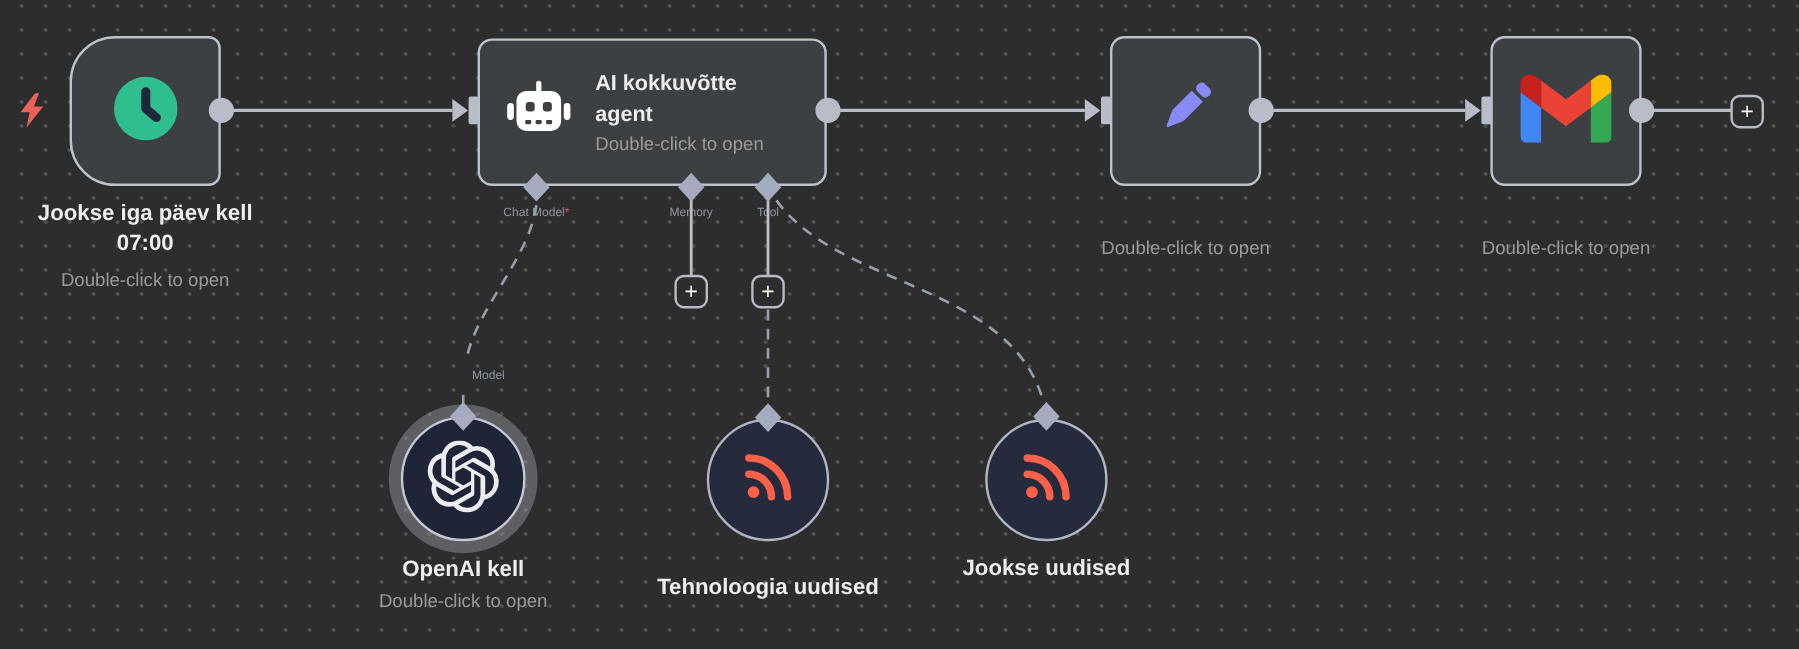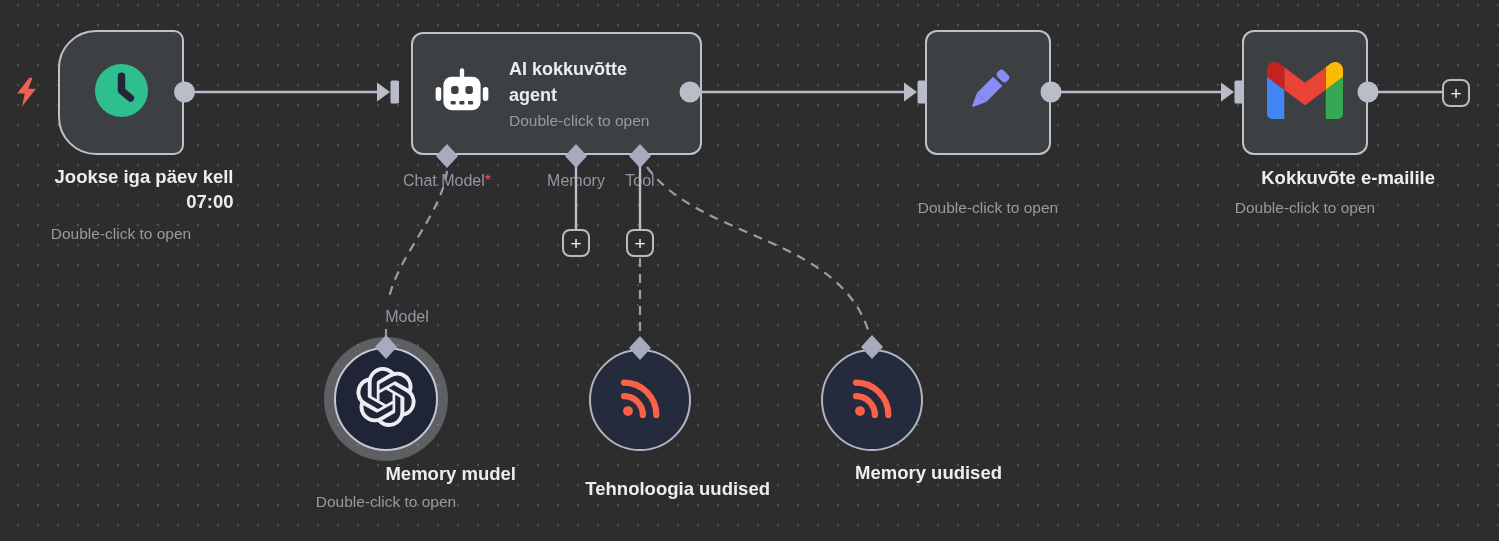--- a/index.html
+++ b/index.html
@@ -32,31 +32,31 @@
     display:flex;align-items:center;justify-content:center;
     z-index:2;
   }
   .halo{box-shadow:0 0 0 10px rgba(160,165,175,0.42);background:#1f2437;}
   .agent-inner{display:flex;align-items:center;gap:18px;padding-left:20px;width:100%;box-sizing:border-box;}
   .agent-text{display:flex;flex-direction:column;gap:2px;}
   .agent-title{font-size:18px;font-weight:bold;color:#ebedef;line-height:1.4;white-space:pre-line;}
   .agent-sub{font-size:15.5px;color:#9a9a9a;margin-top:2px;}
   .node-label{
     position:absolute;transform:translateX(-50%);
-    text-align:right;color:#ebedef;font-size:18.5px;font-weight:bold;
+    text-align:center;color:#ebedef;font-size:18.5px;font-weight:bold;
     white-space:pre-line;line-height:1.35;z-index:3;width:260px;
   }
   .node-sub{
     position:absolute;transform:translateX(-50%);
     text-align:center;color:#9a9a9a;font-size:15.5px;font-weight:normal;
     z-index:3;width:260px;
   }
   .port-label{
     position:absolute;transform:translateX(-50%);
-    text-align:center;color:#9097a2;font-size:16px;z-index:3;white-space:nowrap;
+    text-align:center;color:#9097a2;font-size:10px;z-index:3;white-space:nowrap;
   }
   .required{color:#e4555e;}
   .plus-btn{
     position:absolute;width:28px;height:28px;box-sizing:border-box;
     border:2.2px solid #b6bbc4;border-radius:8px;background:#2d2d2d;
     color:#f2f2f2;font-size:19px;line-height:1;
     display:flex;align-items:center;justify-content:center;
     z-index:6;cursor:pointer;
   }
   .overlay{position:absolute;left:0;top:0;z-index:5;pointer-events:none;}
@@ -78,21 +78,21 @@
       <svg width="53" height="53" viewBox="0 0 24 24">
         <circle cx="12" cy="12" r="12" fill="#2fbe8d"></circle>
         <path d="M12 5.6 L12 12 L16 15.4" fill="none" stroke="#21273b" stroke-width="3.4" stroke-linecap="round" stroke-linejoin="round"></path>
       </svg>
     </span>
   </div>
   <div class="node-label" style="left:121px;top:165px;width:225px;">Jookse iga päev kell
 07:00</div>
   <div class="node-sub" style="left:121px;top:225px;">Double-click to open</div>
 
-  <div class="node-rect" style="left:411px;top:32px;width:291px;height:123px;">
+  <div class="node-rect" style="left:398px;top:32px;width:291px;height:123px;">
     <div class="agent-inner">
       <span>
         <svg width="58" height="58" viewBox="0 0 24 24">
           <rect x="11.1" y="2.2" width="1.8" height="4" rx="0.9" fill="#ffffff"></rect>
           <rect x="1.1" y="9.9" width="2.3" height="5.8" rx="1.15" fill="#ffffff"></rect>
           <rect x="20.6" y="9.9" width="2.3" height="5.8" rx="1.15" fill="#ffffff"></rect>
           <rect x="4.3" y="5.7" width="15.4" height="13.8" rx="3.4" fill="#ffffff"></rect>
           <rect x="7.5" y="9.5" width="3.1" height="3.3" rx="1.1" fill="#3d4042"></rect>
           <rect x="13.4" y="9.5" width="3.1" height="3.3" rx="1.1" fill="#3d4042"></rect>
           <rect x="7.3" y="15.7" width="2.1" height="1.5" rx="0.4" fill="#3d4042"></rect>
@@ -130,32 +130,31 @@
     <span>
       <svg width="76" height="57" viewBox="52 42 88 66">
         <path fill="#4285F4" d="M58 108h14V74L52 59v43c0 3.32 2.69 6 6 6z"></path>
         <path fill="#34A853" d="M120 108h14c3.32 0 6-2.69 6-6V59l-20 15z"></path>
         <path fill="#FBBC04" d="M120 48v26l20-15v-8c0-7.42-8.47-11.65-14.4-7.2z"></path>
         <path fill="#EA4335" d="M72 74V48l24 18 24-18v26L96 92z"></path>
         <path fill="#C5221F" d="M52 51v8l20 15V48l-5.6-4.2C60.46 39.35 52 43.58 52 51z"></path>
       </svg>
     </span>
   </div>
-  <div class="node-label" style="left:1305px;top:166px;">Kokkuvõte e-mailile</div>
   <div class="node-sub" style="left:1305px;top:199px;">Double-click to open</div>
 
   <div class="node-circle halo" style="left:334px;top:347px;width:104px;height:104px;border-color:#c3c8d1;">
     <span>
       <svg width="60" height="60" viewBox="0 0 24 24">
         <path fill="#ebedf2" d="M22.2819 9.8211a5.9847 5.9847 0 0 0-.5157-4.9108 6.0462 6.0462 0 0 0-6.5098-2.9A6.0651 6.0651 0 0 0 4.9807 4.1818a5.9847 5.9847 0 0 0-3.9977 2.9 6.0462 6.0462 0 0 0 .7427 7.0966 5.98 5.98 0 0 0 .511 4.9107 6.051 6.051 0 0 0 6.5146 2.9001A5.9847 5.9847 0 0 0 13.2599 24a6.0557 6.0557 0 0 0 5.7718-4.2058 5.9894 5.9894 0 0 0 3.9977-2.9001 6.0557 6.0557 0 0 0-.7475-7.0729zm-9.022 12.6081a4.4755 4.4755 0 0 1-2.8764-1.0408l.1419-.0804 4.7783-2.7582a.7948.7948 0 0 0 .3927-.6813v-6.7369l2.02 1.1686a.071.071 0 0 1 .038.052v5.5826a4.504 4.504 0 0 1-4.4945 4.4944zm-9.6607-4.1254a4.4708 4.4708 0 0 1-.5346-3.0137l.142.0852 4.783 2.7582a.7712.7712 0 0 0 .7806 0l5.8428-3.3685v2.3324a.0804.0804 0 0 1-.0332.0615L9.74 19.9502a4.4992 4.4992 0 0 1-6.1408-1.6464zM2.3408 7.8956a4.485 4.485 0 0 1 2.3655-1.9728V11.6a.7664.7664 0 0 0 .3879.6765l5.8144 3.3543-2.0201 1.1685a.0757.0757 0 0 1-.071 0l-4.8303-2.7865A4.504 4.504 0 0 1 2.3408 7.8956zm16.5963 3.8558L13.1038 8.364 15.1192 7.2a.0757.0757 0 0 1 .071 0l4.8303 2.7913a4.4944 4.4944 0 0 1-.6765 8.1042v-5.6772a.79.79 0 0 0-.407-.667zm2.0107-3.0231l-.142-.0852-4.7735-2.7818a.7759.7759 0 0 0-.7854 0L9.409 9.2297V6.8974a.0662.0662 0 0 1 .0284-.0615l4.8303-2.7866a4.4992 4.4992 0 0 1 6.6802 4.66zM8.3065 12.863l-2.02-1.1638a.0804.0804 0 0 1-.038-.0567V6.0742a4.4992 4.4992 0 0 1 7.3757-3.4537l-.142.0805L8.704 5.459a.7948.7948 0 0 0-.3927.6813zm1.0976-2.3654l2.602-1.4998 2.6069 1.4998v2.9994l-2.5974 1.4997-2.6067-1.4997Z"></path>
       </svg>
     </span>
   </div>
   <div class="port-label" style="left:407px;top:308px;">Model</div>
-  <div class="node-label" style="left:386px;top:462px;">Memory mudel</div>
+  <div class="node-label" style="left:386px;top:462px;">OpenAI kell</div>
   <div class="node-sub" style="left:386px;top:493px;">Double-click to open</div>
 
   <div class="node-circle" style="left:589px;top:349px;width:102px;height:102px;">
     <span>
       <svg width="47" height="47" viewBox="0 0 24 24">
         <circle cx="5.6" cy="18.4" r="2.5" fill="#fb6148"></circle>
         <path d="M3.6 10.8 a9.6 9.6 0 0 1 9.6 9.6" fill="none" stroke="#fb6148" stroke-width="3.2" stroke-linecap="round"></path>
         <path d="M3.6 3.9 a16.5 16.5 0 0 1 16.5 16.5" fill="none" stroke="#fb6148" stroke-width="3.2" stroke-linecap="round"></path>
       </svg>
     </span>
@@ -164,21 +163,21 @@
 
   <div class="node-circle" style="left:821px;top:349px;width:102px;height:102px;">
     <span>
       <svg width="47" height="47" viewBox="0 0 24 24">
         <circle cx="5.6" cy="18.4" r="2.5" fill="#fb6148"></circle>
         <path d="M3.6 10.8 a9.6 9.6 0 0 1 9.6 9.6" fill="none" stroke="#fb6148" stroke-width="3.2" stroke-linecap="round"></path>
         <path d="M3.6 3.9 a16.5 16.5 0 0 1 16.5 16.5" fill="none" stroke="#fb6148" stroke-width="3.2" stroke-linecap="round"></path>
       </svg>
     </span>
   </div>
-  <div class="node-label" style="left:872px;top:461px;">Memory uudised</div>
+  <div class="node-label" style="left:872px;top:461px;">Jookse uudised</div>
 
   <div class="plus-btn" style="left:562px;top:229px;">+</div>
   <div class="plus-btn" style="left:626px;top:229px;">+</div>
   <div class="plus-btn" style="left:1442px;top:79px;">+</div>
 
   <svg class="overlay" width="1499" height="541" viewBox="0 0 1499 541">
 
     <line x1="195" y1="92" x2="377" y2="92" stroke="#b8bdc7" stroke-width="2.6"></line>
     <polygon points="377,82.5 377,101.5 390,92" fill="#b8bdc7"></polygon>
     <rect x="390.5" y="80.5" width="8.5" height="23" rx="1.5" fill="#b8bdc7"></rect>

